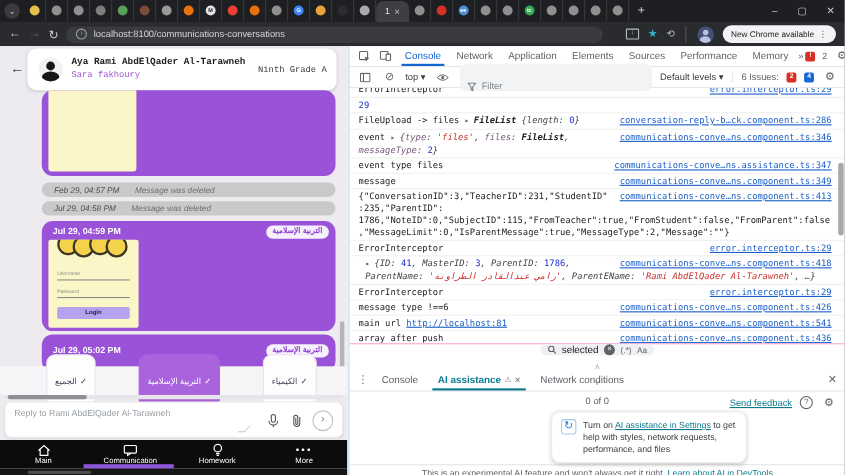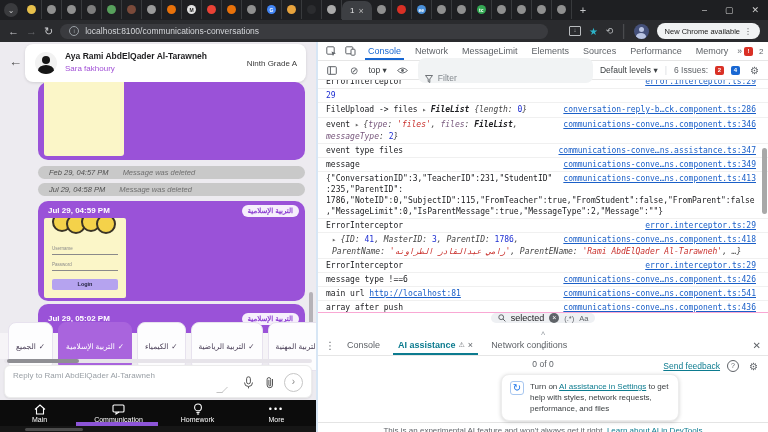--- a/index.html
+++ b/index.html
@@ -26,21 +26,21 @@
   .ringico{color:#b9bcbf;font-size:9px;}
   .tbsep{color:#4a4b4e;}
   .avatar16{width:15px;height:15px;border-radius:50%;background:#44507a;position:relative;overflow:hidden;}
   .avatar16:before{content:"";position:absolute;left:5px;top:3px;width:5px;height:5px;border-radius:50%;background:#b9c4e2;}
   .avatar16:after{content:"";position:absolute;left:2.5px;top:9px;width:10px;height:7px;border-radius:50%;background:#b9c4e2;}
   .newchrome{height:16px;border-radius:9px;background:#f1f3f4;color:#1b1b1b;font-size:7.5px;display:flex;align-items:center;gap:4px;padding:0 8px;}
   .newchrome .kc{color:#444;font-size:8px;}
   
   .app{position:absolute;left:0;top:42px;width:316px;height:390px;background:#edebf0;overflow:hidden;}
   .backarrow{position:absolute;left:9px;top:12px;font-size:13px;color:#4a4a4a;}
-  .hcard{position:absolute;left:25px;top:2px;width:281px;height:38px;background:#fff;border-radius:8px;box-shadow:0 1px 3px rgba(0,0,0,.12);}
+  .hcard{position:absolute;left:25px;top:2px;width:281px;height:38px;background:#fff;border-radius:8px;box-shadow:0 1px 3px rgba(0,0,0,.12);font-family:Liberation Mono, monospace;}
   .avatar22{position:absolute;left:10px;top:8px;width:22px;height:22px;border-radius:50%;background:#f2f2f2;overflow:hidden;}
   .avatar22:before{content:"";position:absolute;left:7px;top:4px;width:8px;height:8px;border-radius:50%;background:#161616;}
   .avatar22:after{content:"";position:absolute;left:3px;top:13px;width:16px;height:11px;border-radius:50%;background:#161616;}
   .htitle{position:absolute;left:40px;top:7px;font-size:8.5px;font-weight:bold;color:#1d1d1f;}
   .hsub{position:absolute;left:40px;top:20px;font-size:8px;color:#a14fd6;}
   .hgrade{position:absolute;right:9px;top:15px;font-size:8px;color:#3a3a3a;}
   .bubble{position:absolute;left:38px;width:267px;background:#9a52d8;border-radius:10px;}
   .b1{top:40px;height:78px;}
   .imgblock{position:absolute;background:#fbf6c8;border-radius:2px;}
   .b1 .imgblock{left:6px;top:0;width:80px;height:74px;border-radius:0 0 3px 3px;}
@@ -52,21 +52,21 @@
   .btime{position:absolute;left:10px;font-size:8px;font-weight:bold;color:#fff;}
   .badge{position:absolute;right:6px;height:12px;border-radius:7px;background:#f6effc;color:#8c3ed2;font-size:7px;font-weight:bold;line-height:12px;padding:0 6px;}
   .loginimg{position:absolute;left:6px;top:17px;width:82px;height:80px;background:#fbf6c8;border-radius:2px;overflow:hidden;}
   .logoart{position:absolute;left:8px;top:-6px;width:62px;height:18px;}
   .logoart i{position:absolute;width:16px;height:16px;border-radius:50%;background:#f4d24a;border:2px solid #3a3426;}
   .flab{position:absolute;left:8px;font-size:4.5px;color:#8a8a8a;}
   .fline{position:absolute;left:8px;width:66px;border-bottom:1px solid #8a8a8a;}
   .loginbtn{position:absolute;left:8px;top:61px;width:66px;height:11px;background:#b5a3ef;border-radius:2px;text-align:center;font-size:5.5px;font-weight:bold;color:#23233f;line-height:11px;}
   .vscroll{position:absolute;left:309px;top:250px;width:4px;height:44px;background:#b5b2b8;border-radius:2px;}
   .chiprow{position:absolute;left:0;top:291px;width:316px;height:26px;background:#f6f4f7;display:flex;align-items:center;gap:5px;padding-left:8px;box-sizing:border-box;}
-  .chip{height:15px;border-radius:8px;border:1px solid #e7e2ee;background:#fdfdfe;color:#4a3f57;font-size:7.5px;display:flex;align-items:center;gap:3px;padding:16px 7px;white-space:nowrap;}
+  .chip{height:15px;border-radius:8px;border:1px solid #e7e2ee;background:#fdfdfe;color:#4a3f57;font-size:7.5px;display:flex;align-items:center;gap:3px;padding:16px 7px;white-space:nowrap;margin-left:34px;}
   .chip.sel{background:#a964dd;border-color:#a964dd;color:#fff;}
   .hscroll{position:absolute;left:4px;top:317px;width:308px;height:4px;background:#e7e4ea;border-radius:2px;}
   .hscroll i{position:absolute;left:3px;top:0;width:72px;height:4px;background:#8f8f94;border-radius:2px;}
   .reply{position:absolute;left:4px;top:323px;width:308px;height:33px;background:#fff;border:1px solid #ececec;border-radius:6px;box-sizing:border-box;box-shadow:0 1px 2px rgba(0,0,0,.08);}
   .rph{position:absolute;left:8px;top:5px;font-size:8px;color:#9aa0a6;}
   .rhandle{position:absolute;right:86px;bottom:4px;width:5px;height:5px;border-right:1px solid #aaa;border-bottom:1px solid #aaa;transform:skew(-45deg) ;opacity:.7;}
   .ricon{position:absolute;top:8px;width:16px;height:16px;display:flex;align-items:center;justify-content:center;}
   .sendbtn{position:absolute;right:8px;top:7px;width:17px;height:17px;border:1px solid #c6c6c6;border-radius:50%;color:#8a8a8a;font-size:10px;text-align:center;line-height:15px;}
   .navbar{position:absolute;left:0;top:358px;width:316px;height:26px;background:#0c0c0c;display:flex;}
   .navitem{flex:1;display:flex;flex-direction:column;align-items:center;justify-content:center;color:#fff;gap:1px;}
@@ -386,21 +386,21 @@
       </span>
       <span class="dticon">
         <svg width="11" height="10" viewBox="0 0 11 10">
             <rect x="0.8" y="0.8" width="7" height="7" rx="0.8" fill="none" stroke="#5f6368" stroke-width="1"></rect>
             <rect x="6" y="3.2" width="4" height="6" rx="0.8" fill="#fff" stroke="#5f6368" stroke-width="1"></rect>
           </svg>
       </span>
       <div id="dttabs" style="display:flex;height:100%;">
           <div class="dtab sel">Console</div>
           <div class="dtab">Network</div>
-          <div class="dtab">MessageLimit</div>
+          <div class="dtab">Application</div>
           <div class="dtab">Elements</div>
           <div class="dtab">Sources</div>
           <div class="dtab">Performance</div>
           <div class="dtab">Memory</div>
         </div>
       <span class="graytxt">»</span>
       <div class="dtright">
         <span class="errsq">!</span>
         <span class="cnt">2</span>
         <span class="dticon">⚙</span>

